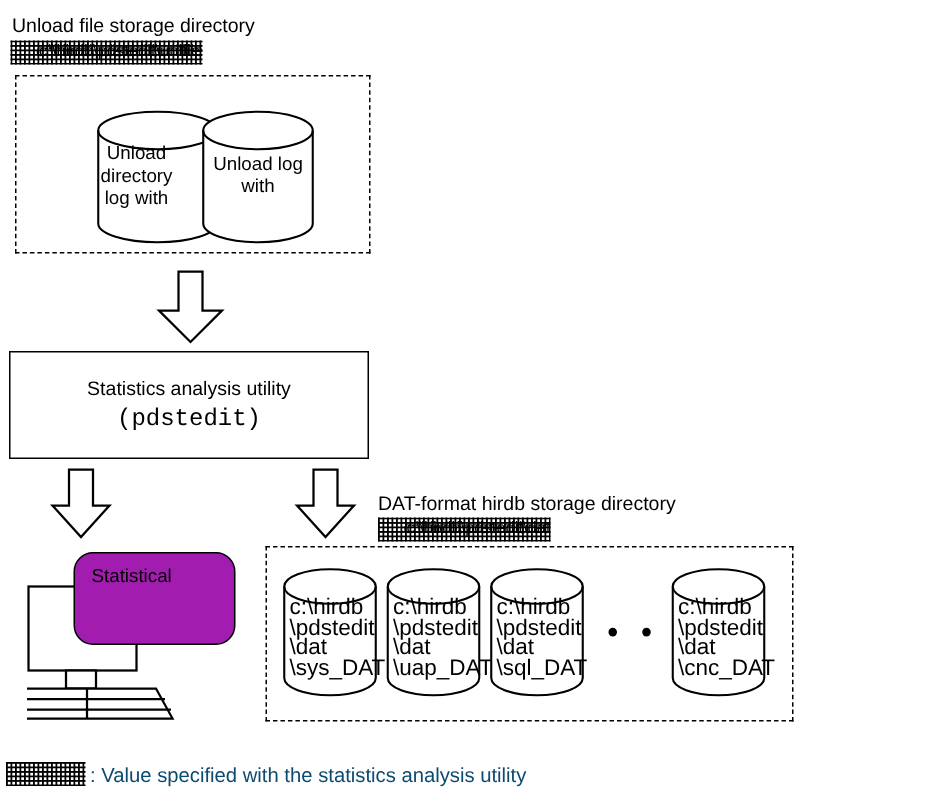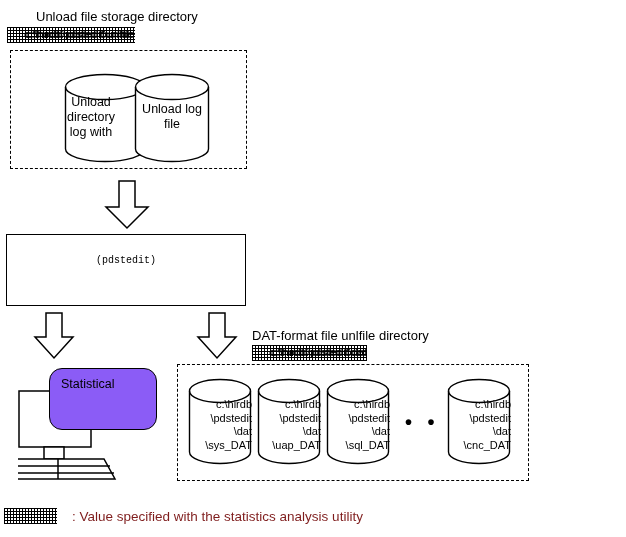--- a/index.html
+++ b/index.html
@@ -82,35 +82,35 @@
   .cyl .cyltext {
     position: absolute;
     left: 0;
     right: 0;
     text-align: center;
     font-size: 12.5px;
     line-height: 15px;
     color: #000;
   }
   .cyl .cyltext.left {
-    text-align: right;
-    font-size: 11px;
+    text-align: left;
+    font-size: 15px;
     line-height: 13.5px;
   }
 
   
   .arrow { position: absolute; }
   .arrow svg { display: block; }
 
   
   .callout {
     position: absolute;
     border: 1.5px solid #000;
     border-radius: 13px;
-    background: #8b5cf6;
+    background: #a21caf;
     box-sizing: border-box;
     padding: 7px 9px 6px 11px;
     font-size: 12.5px;
     line-height: 16px;
     color: #000;
   }
 
   
   .monitor { position: absolute; }
   .monitor svg { display: block; }
@@ -131,32 +131,31 @@
     background-image:
       repeating-linear-gradient(to right, #000 0 1px, transparent 1px 3px),
       repeating-linear-gradient(to bottom, #000 0 1px, transparent 1px 3px);
     background-size: 3px 3px;
   }
   .legend-text {
     position: absolute;
     font-size: 13.5px;
     line-height: 16px;
     white-space: nowrap;
-    color: #7f1d1d;
-    margin-left: 12px;
-  }
-
-  .mono { font-family: "Liberation Mono", monospace; font-size: 10px; }
+    color: #0c4a6e;
+  }
+
+  .mono { font-family: "Liberation Mono", monospace; font-size: 16px; }
 </style>
 </head>
 <body>
 
 <div id="canvas">
 
-  <div class="lbl abs" style="left:8px; top:9px;margin-left:28px;">Unload file storage directory</div>
+  <div class="lbl abs" style="left:8px; top:9px;">Unload file storage directory</div>
 
   <div class="pathband" style="left:7px; top:27px;">
     <span class="ov">
       <span class="a">c:\hirdb\pdstedit\unlfile</span>
       <span class="b">c:\hirdb\pdstedit\unlfile</span>
     </span>
   </div>
 
   <div class="dashbox" style="left:10px; top:50px; width:237px; height:119px;"></div>
 
@@ -172,32 +171,33 @@
     </div>
   </div>
 
   <div class="cyl" style="left:134px; top:73px;">
     <svg width="76" height="90" viewBox="0 0 76 90">
       <path d="M1.5,14 A36.5,12.5 0 0 1 74.5,14 L74.5,76 A36.5,12.5 0 0 1 1.5,76 Z" fill="#ffffff" stroke="#000000" stroke-width="1.4"></path>
       <path d="M1.5,14 A36.5,12.5 0 0 0 74.5,14" fill="none" stroke="#000000" stroke-width="1.4"></path>
     </svg>
     <div class="cyltext" style="top:29px; width:76px;">
       <div>Unload log</div>
-      <div>file</div>
+      <div>with</div>
     </div>
   </div>
 
   <div class="arrow" style="left:104px; top:180px;">
     <svg width="46" height="50" viewBox="0 0 46 50">
       <path d="M15,1 L31,1 L31,27 L44,27 L23,48 L2,27 L15,27 Z" fill="#ffffff" stroke="#000000" stroke-width="1.5" stroke-linejoin="miter"></path>
     </svg>
   </div>
 
   <div class="solidbox" style="left:6px; top:234px; width:240px; height:72px;">
     <div style="text-align:center; padding-top:16px;">
+      <div class="lbl" style="display:block;">Statistics analysis utility</div>
       <div class="mono" style="display:block; margin-top:4px;">(pdstedit)</div>
     </div>
   </div>
 
   <div class="arrow" style="left:33px; top:312px;">
     <svg width="42" height="48" viewBox="0 0 42 48">
       <path d="M13,1 L29,1 L29,25 L40,25 L21,46 L2,25 L13,25 Z" fill="#ffffff" stroke="#000000" stroke-width="1.5" stroke-linejoin="miter"></path>
     </svg>
   </div>
 
@@ -218,21 +218,21 @@
       <line x1="-16" y1="76" x2="92" y2="76" stroke="#000000" stroke-width="1.5"></line>
       <line x1="-16" y1="83" x2="96" y2="83" stroke="#000000" stroke-width="1.5"></line>
       <line x1="40" y1="69" x2="40" y2="89" stroke="#000000" stroke-width="1.5"></line>
     </svg>
   </div>
 
   <div class="callout" style="left:49px; top:368px; width:108px; height:62px;">
     <div>Statistical</div>
   </div>
 
-  <div class="lbl abs" style="left:252px; top:328px;">DAT-format file unlfile directory</div>
+  <div class="lbl abs" style="left:252px; top:328px;">DAT-format hirdb storage directory</div>
 
   <div class="pathband" style="left:252px; top:345px;">
     <span class="ov">
       <span class="a">c:\hirdb\pdstedit\dat</span>
       <span class="b">c:\hirdb\pdstedit\dat</span>
     </span>
   </div>
 
   <div class="dashbox" style="left:177px; top:364px; width:352px; height:117px;"></div>
 

